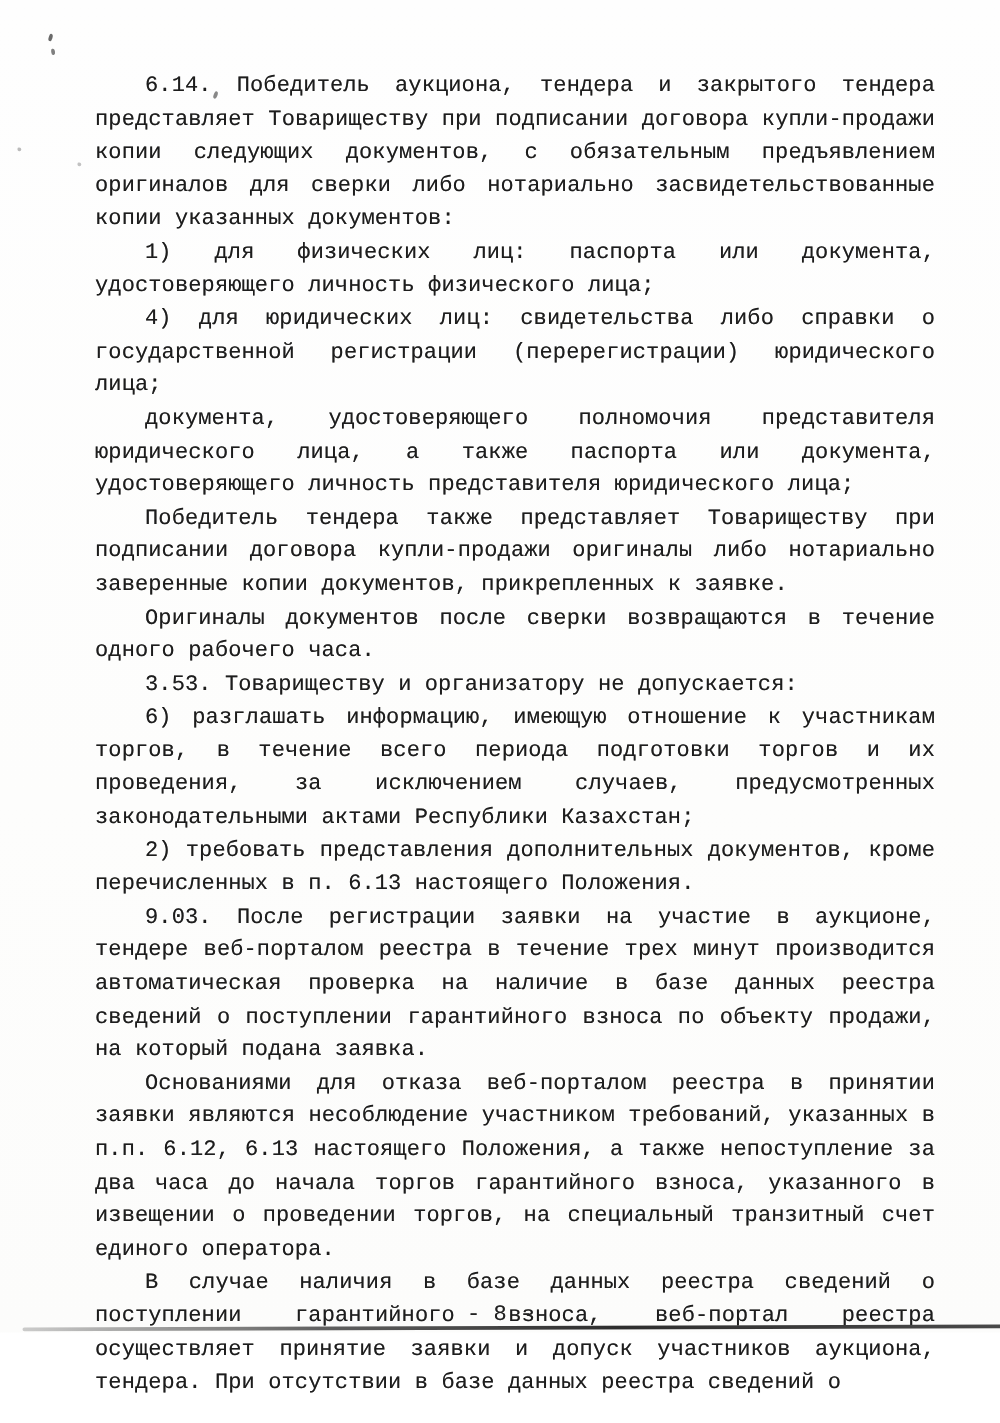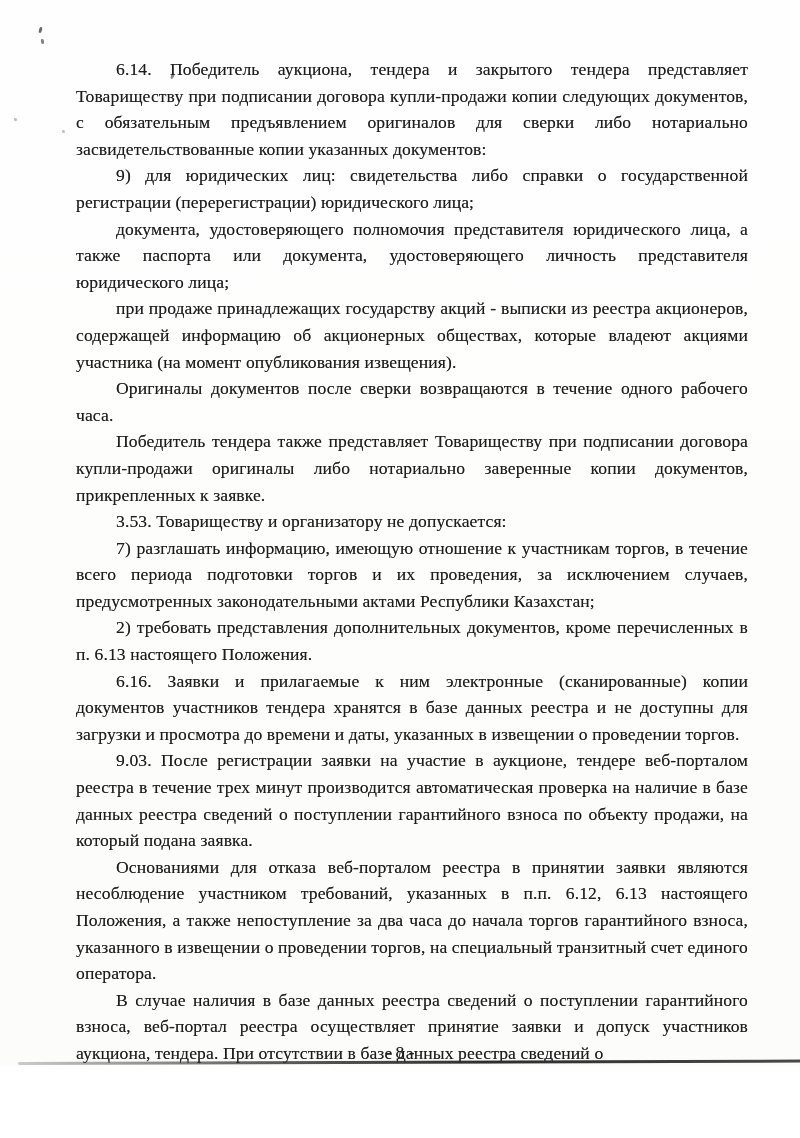--- a/index.html
+++ b/index.html
@@ -8,21 +8,21 @@
     width: 800px;
     height: 1138px;
     background: #ffffff;
     overflow: hidden;
   }
   .page {
     position: relative;
     width: 800px;
     height: 1066px;
     background: linear-gradient(180deg, #fefefe 0%, #fdfdfc 60%, #fcfcfb 100%);
-    font-family: Liberation Serif, serif;
+    font-family: Liberation Mono, monospace;
     color: #1d1d1d;
   }
   .text-block {
     position: absolute;
     left: 76px;
     top: 56px;
     width: 672px;
     font-size: 17.6px;
     line-height: 26.6px;
     text-align: justify;
@@ -72,29 +72,28 @@
 <div class="page">
 
   <span class="scan-speckle speckle-1"></span>
   <span class="scan-speckle speckle-2"></span>
   <span class="scan-speckle speckle-3"></span>
   <span class="scan-speckle speckle-4"></span>
   <span class="scan-speckle speckle-5"></span>
 
   <div class="text-block">
     <p>6.14. Победитель аукциона, тендера и закрытого тендера представляет Товариществу при подписании договора купли-продажи копии следующих документов, с обязательным предъявлением оригиналов для сверки либо нотариально засвидетельствованные копии указанных документов:</p>
-    <p>9) для юридических лиц: свидетельства либо справки о государственной регистрации (перерегистрации) юридического лица;</p>
+    <p>1) для физических лиц: паспорта или документа, удостоверяющего личность физического лица;</p>
+    <p>4) для юридических лиц: свидетельства либо справки о государственной регистрации (перерегистрации) юридического лица;</p>
     <p>документа, удостоверяющего полномочия представителя юридического лица, а также паспорта или документа, удостоверяющего личность представителя юридического лица;</p>
-    <p>при продаже принадлежащих государству акций - выписки из реестра акционеров, содержащей информацию об акционерных обществах, которые владеют акциями участника (на момент опубликования извещения).</p>
+    <p>Победитель тендера также представляет Товариществу при подписании договора купли-продажи оригиналы либо нотариально заверенные копии документов, прикрепленных к заявке.</p>
     <p>Оригиналы документов после сверки возвращаются в течение одного рабочего часа.</p>
-    <p>Победитель тендера также представляет Товариществу при подписании договора купли-продажи оригиналы либо нотариально заверенные копии документов, прикрепленных к заявке.</p>
     <p>3.53. Товариществу и организатору не допускается:</p>
-    <p>7) разглашать информацию, имеющую отношение к участникам торгов, в течение всего периода подготовки торгов и их проведения, за исключением случаев, предусмотренных законодательными актами Республики Казахстан;</p>
+    <p>6) разглашать информацию, имеющую отношение к участникам торгов, в течение всего периода подготовки торгов и их проведения, за исключением случаев, предусмотренных законодательными актами Республики Казахстан;</p>
     <p>2) требовать представления дополнительных документов, кроме перечисленных в п. 6.13 настоящего Положения.</p>
-    <p>6.16. Заявки и прилагаемые к ним электронные (сканированные) копии документов участников тендера хранятся в базе данных реестра и не доступны для загрузки и просмотра до времени и даты, указанных в извещении о проведении торгов.</p>
     <p>9.03. После регистрации заявки на участие в аукционе, тендере веб-порталом реестра в течение трех минут производится автоматическая проверка на наличие в базе данных реестра сведений о поступлении гарантийного взноса по объекту продажи, на который подана заявка.</p>
     <p>Основаниями для отказа веб-порталом реестра в принятии заявки являются несоблюдение участником требований, указанных в п.п. 6.12, 6.13 настоящего Положения, а также непоступление за два часа до начала торгов гарантийного взноса, указанного в извещении о проведении торгов, на специальный транзитный счет единого оператора.</p>
     <p>В случае наличия в базе данных реестра сведений о поступлении гарантийного взноса, веб-портал реестра осуществляет принятие заявки и допуск участников аукциона, тендера. При отсутствии в базе данных реестра сведений о</p>
   </div>
 
   <div class="page-number">- 8 -</div>
 
   <div class="scan-edge-artifact"></div>
 
 </div>

